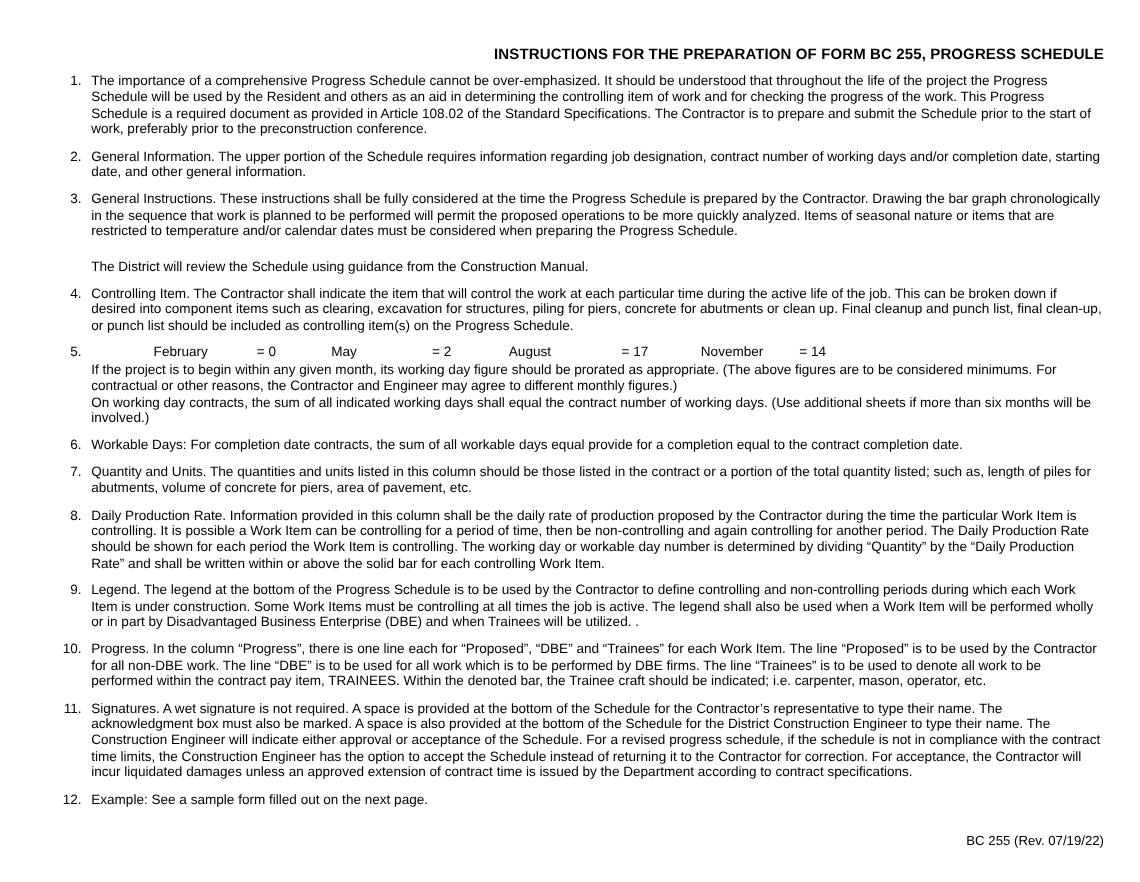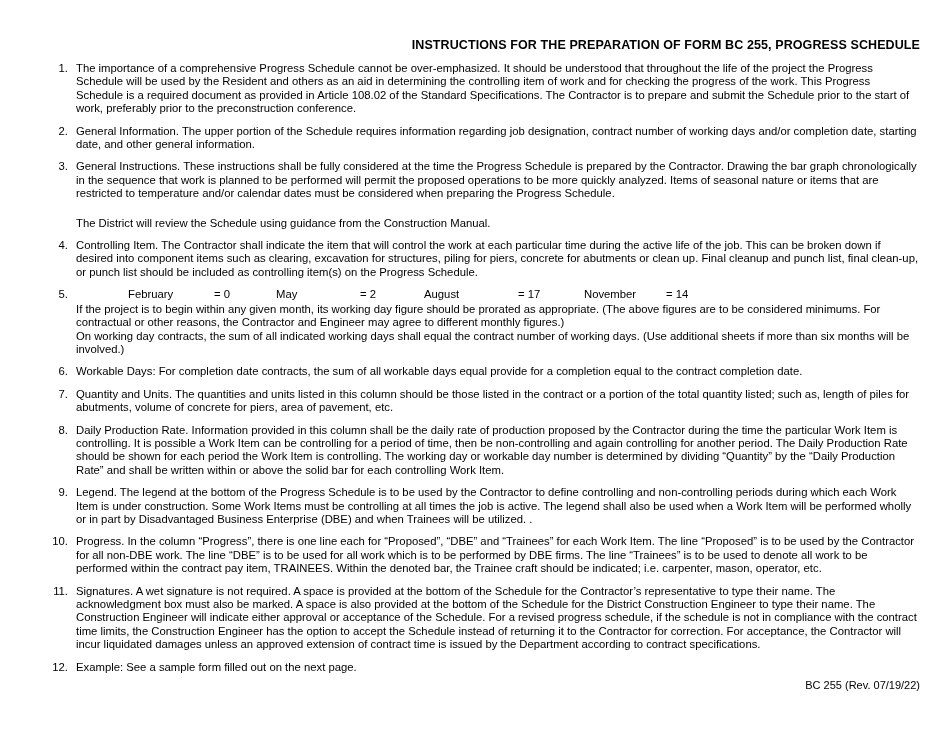--- a/index.html
+++ b/index.html
@@ -73,21 +73,21 @@
   .months td.mval  { width: 62px; }
   .months td.mname2 { width: 76px; }
   .months td.mval2 { width: 64px; padding-left: 8px;}
   .months td.mname3 { width: 88px; }
   .months td.mval3 { width: 66px; padding-left: 6px;}
   .months td.mname4 { width: 82px; }
   .months td.mval4 { width: 60px; }
   .footer {
     position: absolute;
     right: 30px;
-    bottom: 44px;
+    bottom: 28px;
     font-size: 11px;
   }
 </style>
 </head>
 <body>
 
 <div class="page">
 
   <div class="doc-title">INSTRUCTIONS FOR THE PREPARATION OF FORM BC 255, PROGRESS SCHEDULE</div>
 

